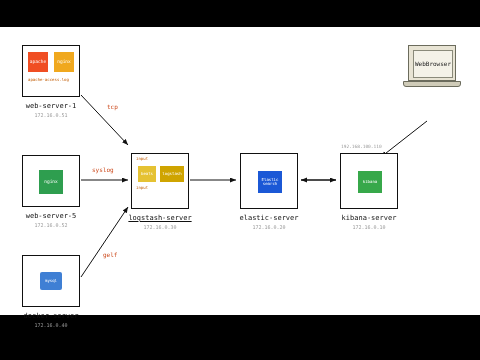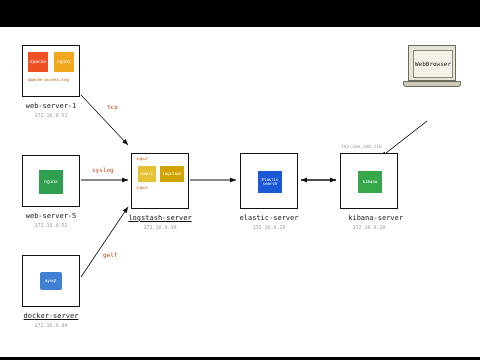--- a/index.html
+++ b/index.html
@@ -1,18 +1,18 @@
 <!DOCTYPE html>
 <html><head>
 <meta charset="utf-8">
 <style>
   html,body{margin:0;padding:0;background:#000;}
   body{width:480px;height:360px;overflow:hidden;font-family:"Liberation Sans",sans-serif;}
   #stage{position:relative;width:480px;height:360px;background:#000;}
-  #canvas{position:absolute;left:0;top:27px;width:480px;height:330px;background:#ffffff;}
+  #canvas{position:absolute;left:0;top:27px;width:480px;height:288px;background:#ffffff;}
 
   .node{position:absolute;border:1px solid #111;background:#fff;box-sizing:border-box;}
   .nlabel{position:absolute;font-family:"DejaVu Sans Mono",monospace;font-size:7px;color:#111;
           text-align:center;white-space:nowrap;}
   .nip{position:absolute;font-family:"DejaVu Sans Mono",monospace;font-size:5px;color:#9a9a9a;
        text-align:center;white-space:nowrap;}
 
   .chip{position:absolute;box-sizing:border-box;display:flex;align-items:center;justify-content:center;
         font-family:"DejaVu Sans Mono",monospace;color:#fff;text-align:center;line-height:1.05;
         overflow:hidden;}
@@ -79,42 +79,42 @@
 
     <div class="node" style="left:22px;top:128px;width:58px;height:52px;">
       <div class="chip small" style="left:16px;top:14px;width:24px;height:24px;background:#2e9e4f;">nginx</div>
     </div>
     <div class="nlabel" style="left:22px;top:185px;width:58px;">web-server-5</div>
     <div class="nip" style="left:22px;top:195px;width:58px;">172.16.0.52</div>
 
     <div class="node" style="left:22px;top:228px;width:58px;height:52px;">
       <div class="chip tiny" style="left:17px;top:16px;width:22px;height:18px;background:#3f7fd4;border-radius:2px;">mysql</div>
     </div>
-    <div class="nlabel" style="left:22px;top:285px;width:58px;text-decoration:underline;">docker-server</div>
+    <div class="nlabel" style="left:22px;top:285px;width:58px;">docker-server</div>
     <div class="nip" style="left:22px;top:295px;width:58px;">172.16.0.40</div>
 
     <div class="node" style="left:131px;top:126px;width:58px;height:56px;">
       <div class="caption" style="left:4px;top:2px;">input</div>
       <div class="chip tiny" style="left:6px;top:12px;width:18px;height:16px;background:#e5c233;">beats</div>
       <div class="chip tiny" style="left:28px;top:12px;width:24px;height:16px;background:#cfa400;">logstash</div>
       <div class="caption" style="left:4px;top:31px;">input</div>
     </div>
     <div class="nlabel" style="left:126px;top:187px;width:68px;text-decoration:underline;">logstash-server</div>
     <div class="nip" style="left:126px;top:197px;width:68px;">172.16.0.30</div>
 
     <div class="node" style="left:240px;top:126px;width:58px;height:56px;">
       <div class="chip tiny" style="left:17px;top:17px;width:24px;height:22px;background:#1b58d6;">Elastic search</div>
     </div>
     <div class="nlabel" style="left:235px;top:187px;width:68px;">elastic-server</div>
     <div class="nip" style="left:235px;top:197px;width:68px;">172.16.0.20</div>
 
     <div class="node" style="left:340px;top:126px;width:58px;height:56px;">
       <div class="chip tiny" style="left:17px;top:17px;width:24px;height:22px;background:#37a84a;">kibana</div>
     </div>
-    <div class="nlabel" style="left:335px;top:187px;width:68px;text-align:right;">kibana-server</div>
+    <div class="nlabel" style="left:335px;top:187px;width:68px;">kibana-server</div>
     <div class="nip" style="left:335px;top:197px;width:68px;">172.16.0.10</div>
 
     <div class="iptop" style="left:341px;top:117px;">192.168.100.110</div>
 
     <div class="edgelabel" style="left:107px;top:76px;">tcp</div>
     <div class="edgelabel" style="left:92px;top:139px;">syslog</div>
     <div class="edgelabel" style="left:103px;top:224px;">gelf</div>
 
     <div class="browser" style="left:408px;top:18px;width:58px;height:46px;">
       <div class="browser-screen">

